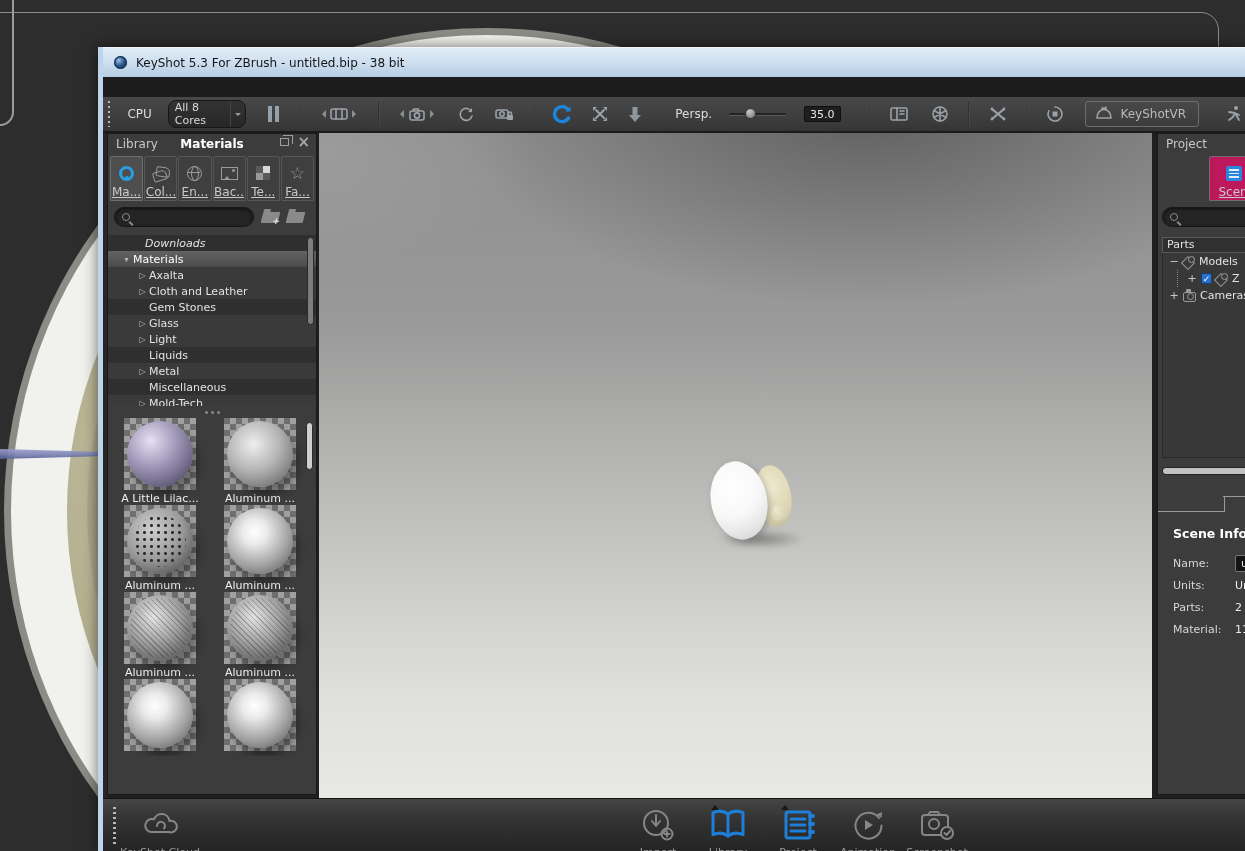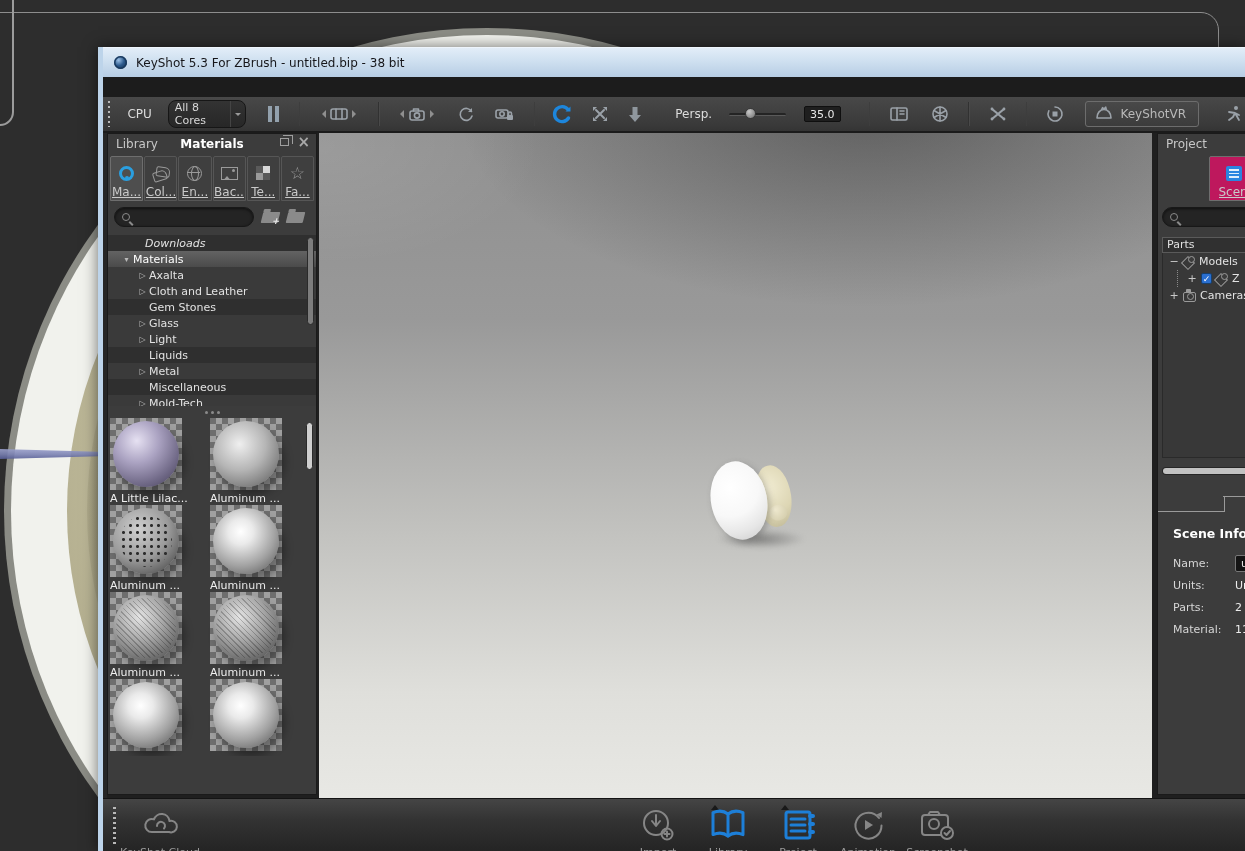--- a/index.html
+++ b/index.html
@@ -121,21 +121,21 @@
   .trow.f-child { padding-left:28px; }
   .trow.f-lite { background:#3a3a3a; }
   .trow.f-italic .trow-label { font-style:italic; }
   .trow.f-selected { background:linear-gradient(to bottom,#636363,#4b4b4b); color:#fff; padding-left:12px; }
   .lib-tree-scroll { position:absolute; right:2px; top:2px; width:7px; height:88px; border-radius:4px; background:#7d7d7d; border:1px solid #2a2a2a; }
   .splitter { height:12px; display:flex; align-items:center; justify-content:center; gap:3px; }
   .splitter i { width:3px; height:3px; border-radius:50%; background:#8a8a8a; display:block; }
 
   .mat-grid { height:338px; overflow:hidden; position:relative; padding-left:2px; }
   .mat-grid-inner { display:grid; grid-template-columns:100px 100px; }
-  .mat-cell { height:87px; display:flex; flex-direction:column; align-items:flex-start; }
+  .mat-cell { height:87px; display:flex; flex-direction:column; align-items:center; }
   .thumb { width:72px; height:72px; position:relative; flex:0 0 72px;
     background:repeating-conic-gradient(#a0a0a0 0% 25%, #6e6e6e 0% 50%); background-size:12px 12px; }
   .thumb::before { content:""; position:absolute; inset:3px; border-radius:50%; box-shadow:5px 8px 10px rgba(0,0,0,.35); }
   .mat-cell.v-lilac .thumb::before { background:radial-gradient(circle at 36% 30%, #e6e1f2 0%, #aba3c2 35%, #6f6886 70%, #3f3a50 100%); }
   .mat-cell.v-brushed .thumb::before { background:radial-gradient(circle at 40% 35%, #efefef 0%, #b5b5b5 45%, #808080 75%, #4a4a4a 100%); }
   .mat-cell.v-perforated .thumb::before { background:radial-gradient(circle at 38% 32%, #cfcfcf 0%, #9a9a9a 50%, #5f5f5f 80%, #333 100%); }
   .mat-cell.v-perforated .thumb::after { content:""; position:absolute; inset:10px; border-radius:50%;
     background-image:radial-gradient(#2c2c2c 1.3px, transparent 1.6px); background-size:7px 7px; }
   .mat-cell.v-bright .thumb::before { background:radial-gradient(circle at 42% 36%, #ffffff 0%, #eaeaea 22%, #a2a2a2 60%, #565656 95%); }
   .mat-cell.v-knurled .thumb::before { background:radial-gradient(circle at 40% 33%, #e4e4e4 0%, #a8a8a8 40%, #6a6a6a 75%, #3d3d3d 100%); }

